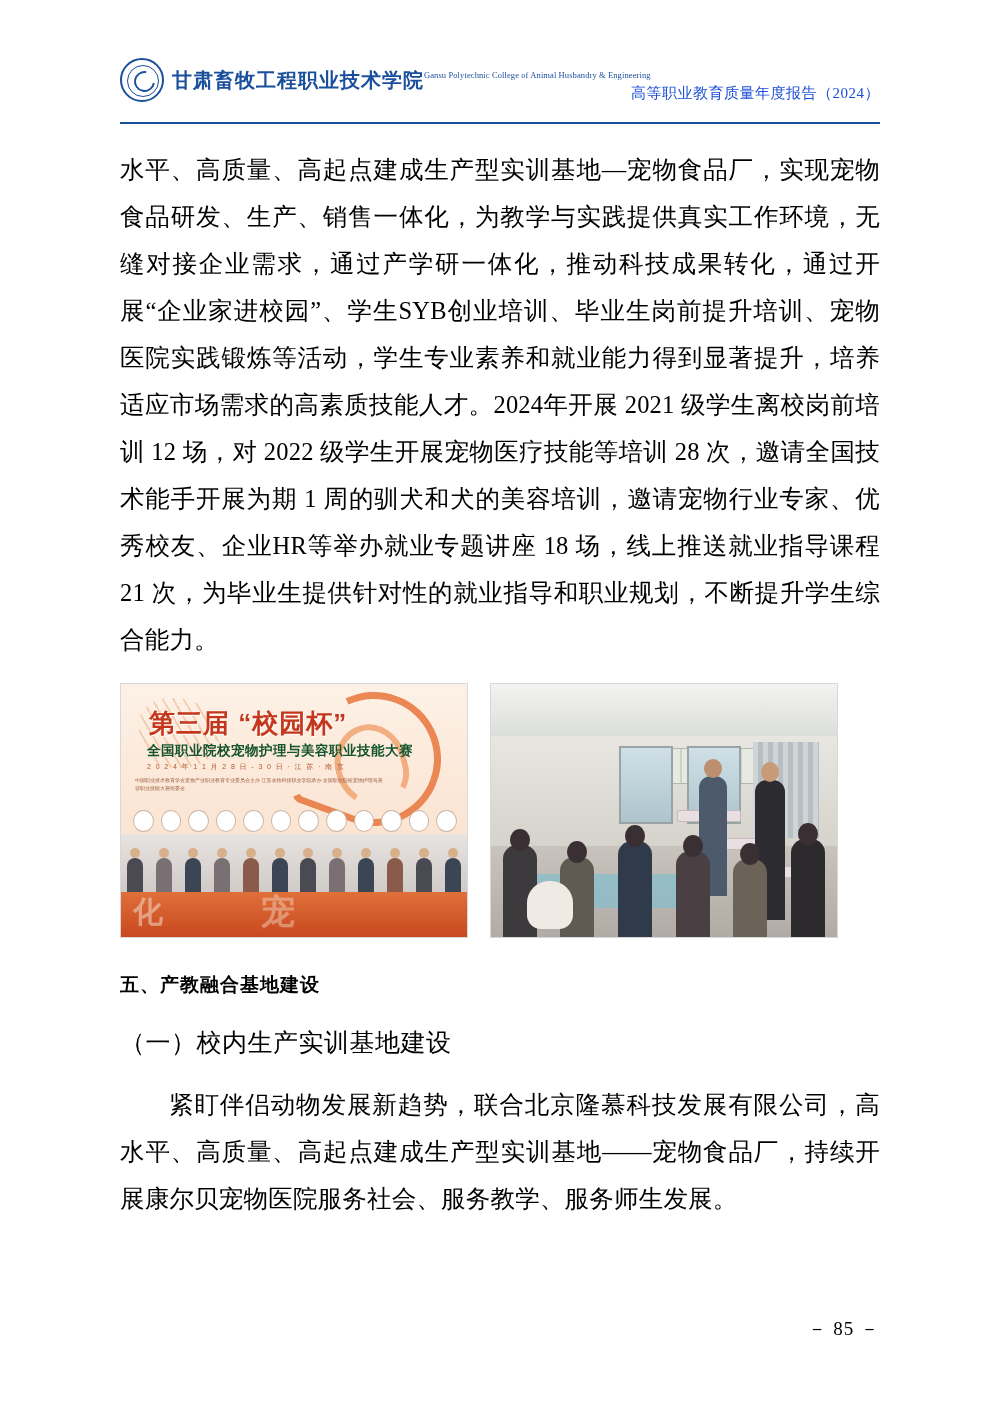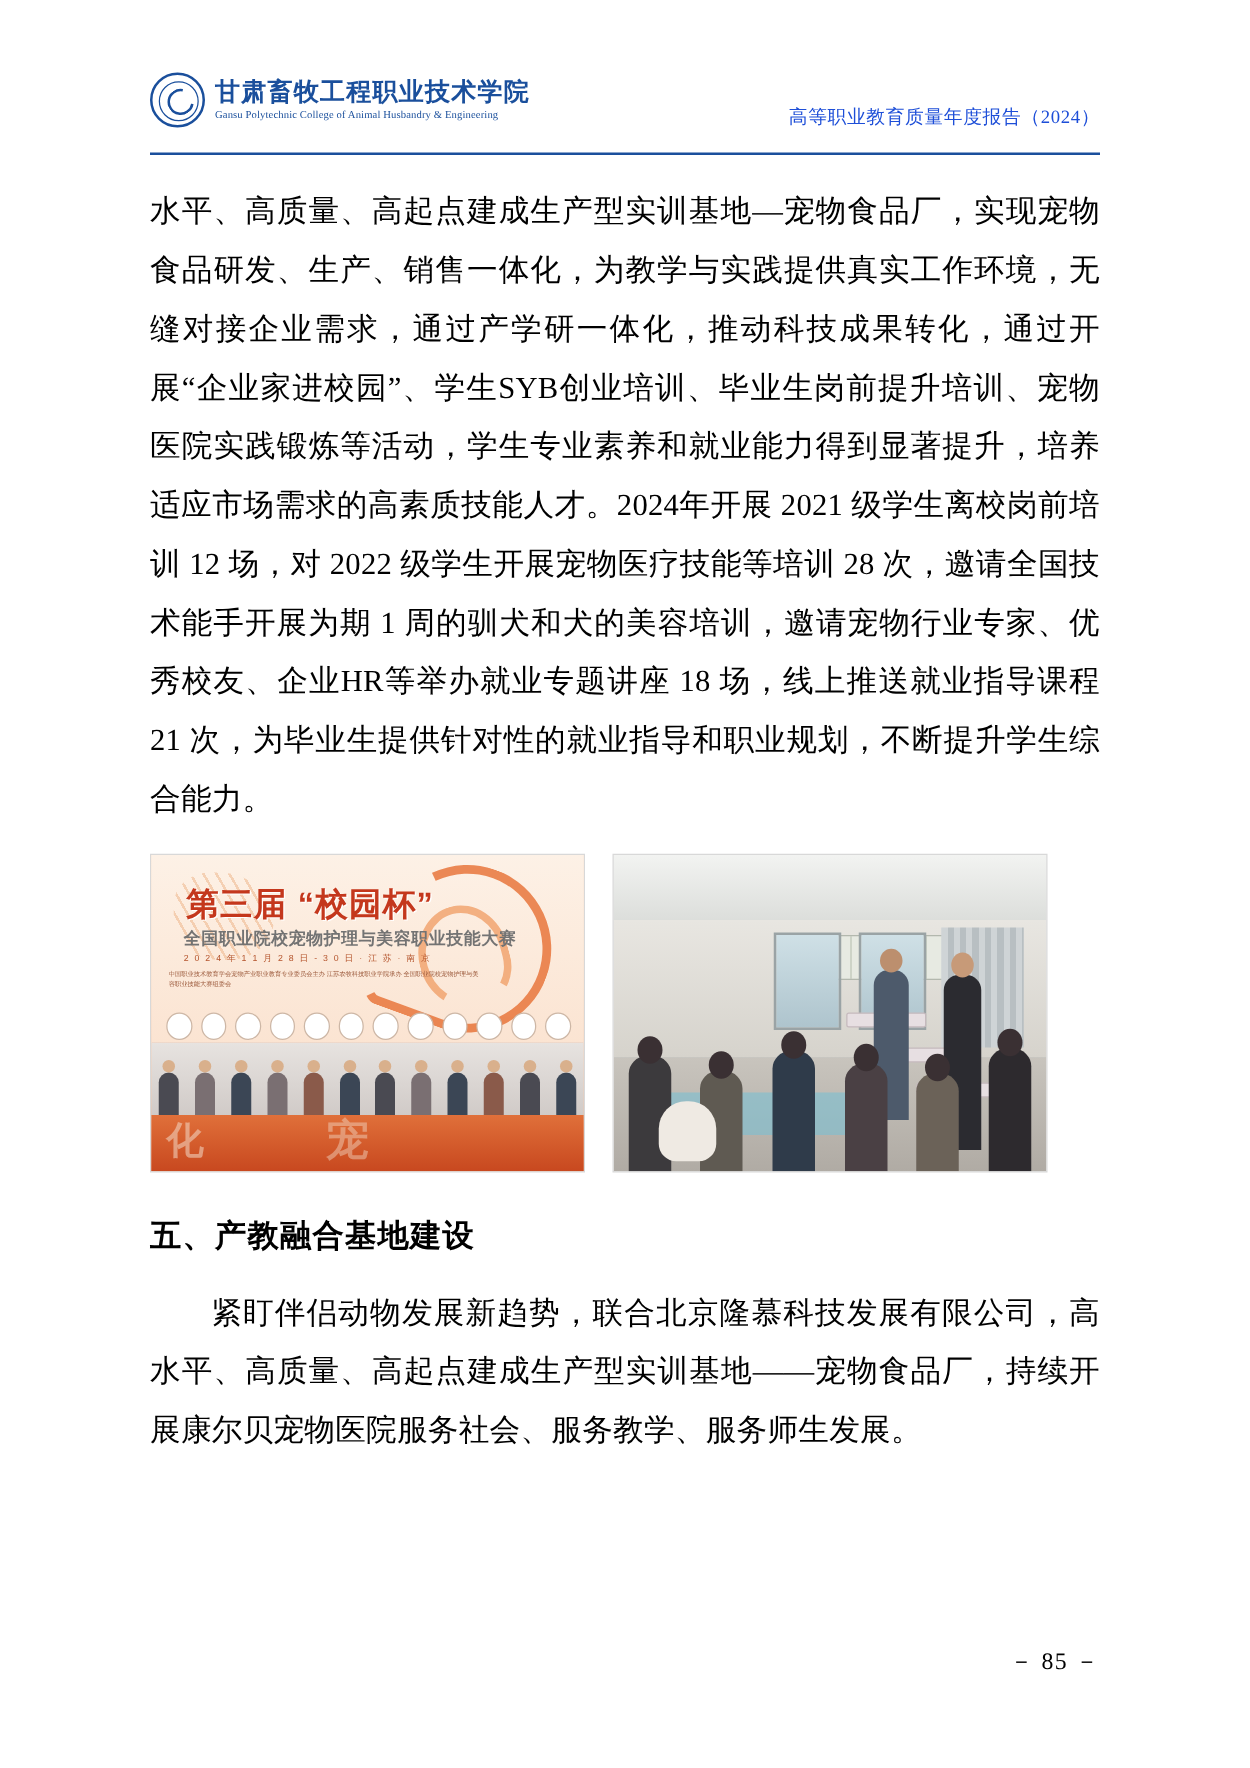--- a/index.html
+++ b/index.html
@@ -63,21 +63,21 @@
     position: absolute;
     left: 12px; top: 11px;
     width: 17px; height: 17px;
     border: 2.5px solid #1a4f9c;
     border-right-color: transparent;
     border-radius: 50%;
     transform: rotate(-35deg);
   }
   .logo-text {
     display: flex;
-    flex-direction: column;
+    flex-direction: row;
     justify-content: center;
     line-height: 1.1;
   }
   .logo-cn {
     font-family: "Liberation Serif", "DejaVu Serif", serif;
     font-size: 20px;
     font-weight: bold;
     color: #1a4f9c;
     letter-spacing: 1px;
   }
@@ -196,21 +196,21 @@
     color: #c4371c;
     letter-spacing: 1px;
     font-family: "Liberation Sans", sans-serif;
     text-shadow: 1px 1px 0 #fff;
   }
   .img1-sub {
     position: absolute;
     left: 26px; top: 58px;
     font-size: 13.5px;
     font-weight: bold;
-    color: #737373;
+    color: #14532d;
     font-family: "Liberation Sans", sans-serif;
     letter-spacing: .5px;
   }
   .img1-sub2 {
     position: absolute;
     left: 26px; top: 78px;
     font-size: 7px;
     color: #b4542c;
     letter-spacing: 1.4px;
     font-family: "Liberation Sans", sans-serif;
@@ -395,21 +395,21 @@
   .img2-dog {
     position:absolute; left:36px; bottom:8px;
     width:46px; height:48px;
     background:#efeae3;
     border-radius:22px 22px 14px 14px;
   }
 
   
   h2.sec {
     font-family: "Liberation Sans", "DejaVu Sans", sans-serif;
-    font-size: 25px;
+    font-size: 19px;
     font-weight: bold;
     margin: 34px 0 0 0;
     letter-spacing: 1px;
   }
   h3.sub {
     font-size: 25px;
     font-weight: normal;
     margin: 28px 0 0 0;
     letter-spacing: .5px;
   }
@@ -521,19 +521,20 @@
               <span></span>
               <span></span>
           </div>
           <div class="img2-dog"></div>
         </div>
       </div>
 
     </div>
 
     <h2 class="sec">五、产教融合基地建设</h2>
+    <h3 class="sub">（一）校内生产实训基地建设</h3>
     <p class="body-par after-head indent">紧盯伴侣动物发展新趋势，联合北京隆慕科技发展有限公司，高水平、高质量、高起点建成生产型实训基地——宠物食品厂，持续开展康尔贝宠物医院服务社会、服务教学、服务师生发展。</p>
 
   </div>
 
   <div class="footer">－ 85 －</div>
 
 </div>
 
 </body></html>

